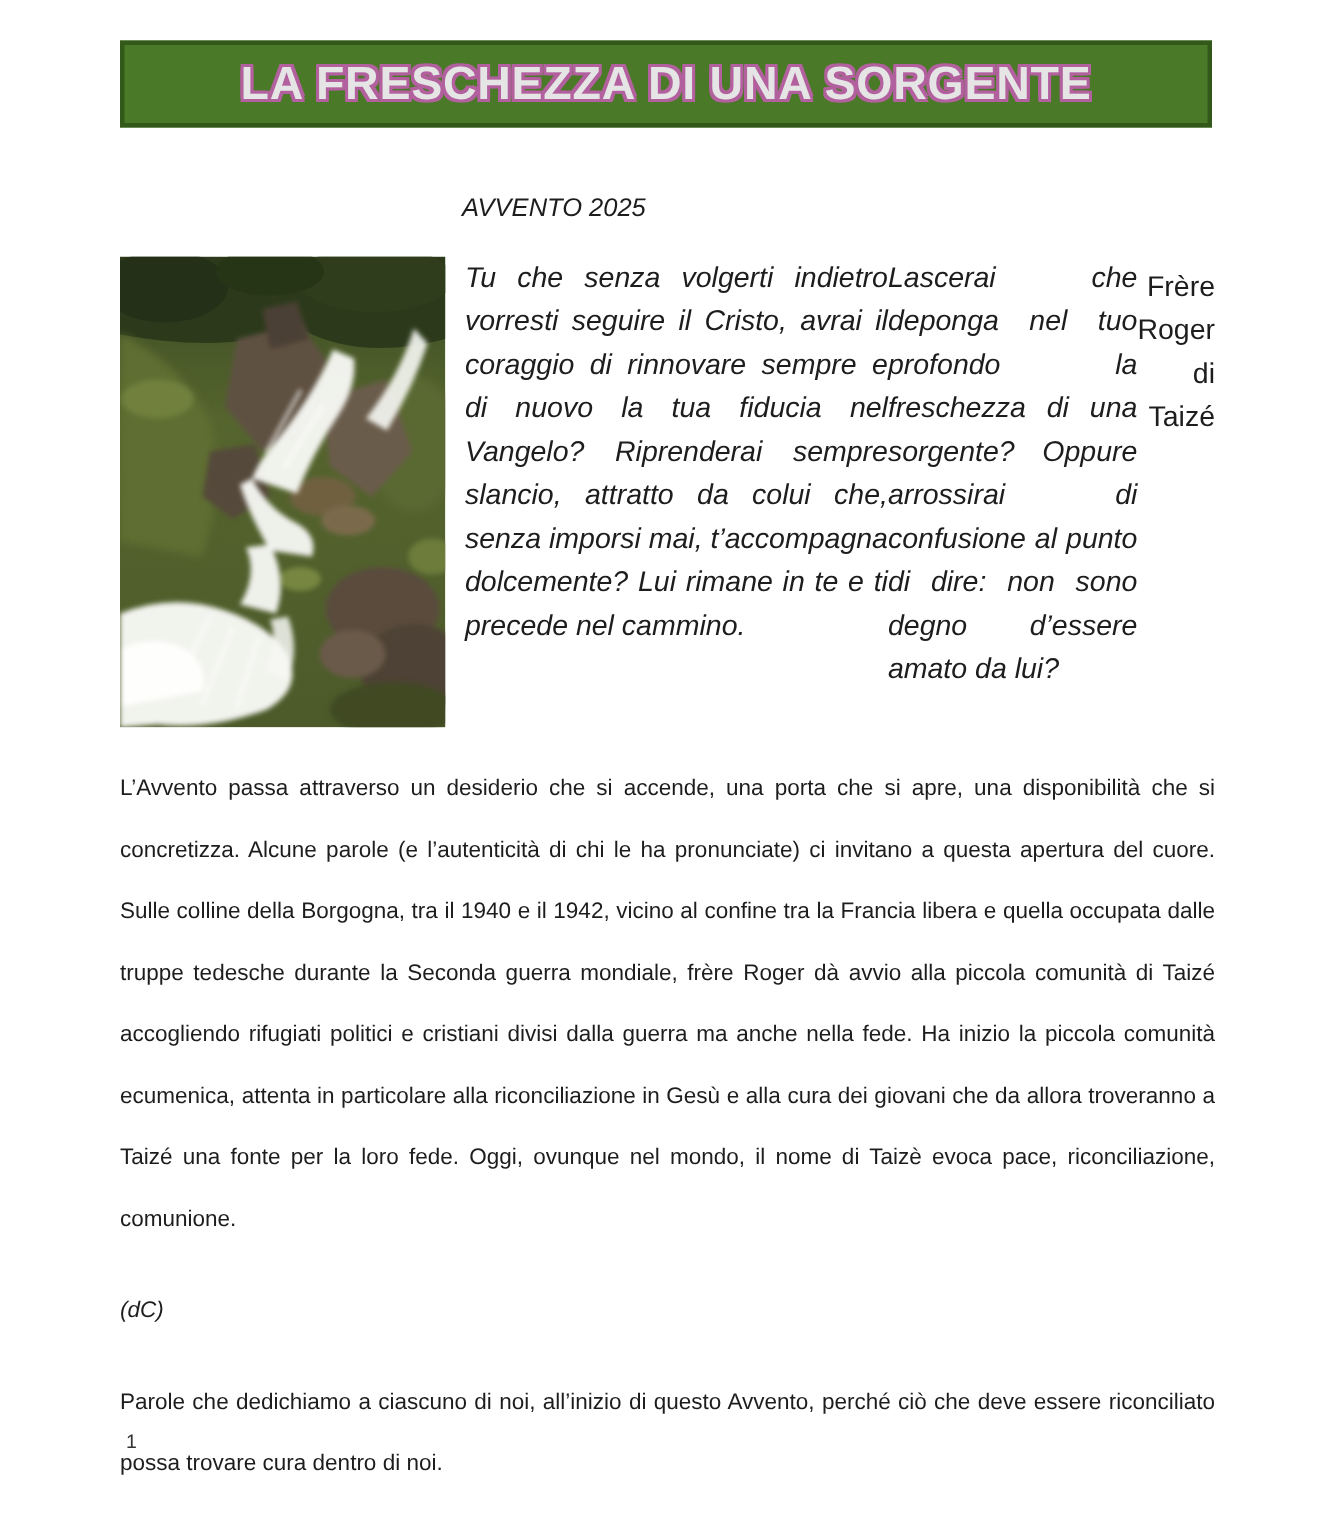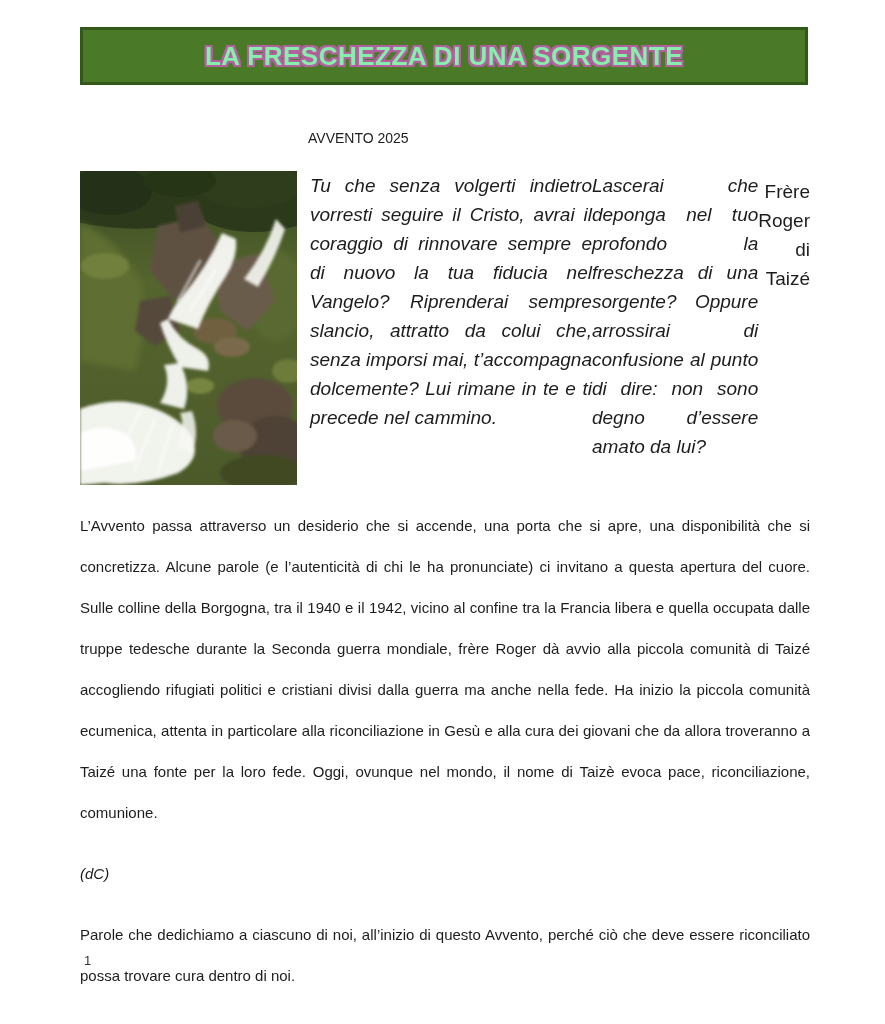--- a/index.html
+++ b/index.html
@@ -13,34 +13,34 @@
   }
   
   .banner{
     position:absolute;left:80px;top:27px;
     width:722px;height:52px;
     background:#4a7a28;
     border:3px solid #33591a;
     display:flex;align-items:center;justify-content:center;
   }
   .banner-title{
-    font-size:26px;font-weight:bold;letter-spacing:.5px;
-    color:#86efac;
+    font-size:31px;font-weight:bold;letter-spacing:.5px;
+    color:#e5e5e5;
     text-shadow:
       -2px -2px 0 #b2609e, 2px -2px 0 #b2609e,
       -2px  2px 0 #b2609e, 2px  2px 0 #b2609e,
       -2px  0   0 #b2609e, 2px  0   0 #b2609e,
        0   -2px 0 #b2609e, 0    2px 0 #b2609e;
     white-space:nowrap;
   }
   
   .content{position:absolute;left:80px;top:124px;width:730px;}
   .kicker{
     margin:0 0 0 228px;
-    font-size:14px;line-height:29px;
+    font-style:italic;font-size:17px;line-height:29px;
   }
   .intro-row{display:flex;margin-top:18px;gap:13px;}
   .photo{
     width:217px;height:314px;flex:none;overflow:hidden;
   }
   .photo svg{display:block;}
   .quote-col{flex:1;min-width:0;display:flex;flex-direction:row;}
   .quote{
     margin:0 0 19px 0;
     font-style:italic;font-size:19px;line-height:29px;

